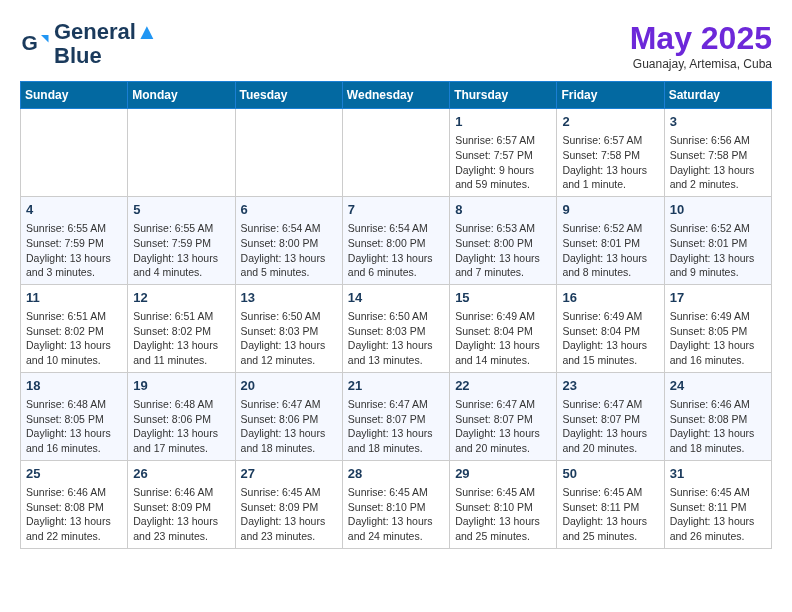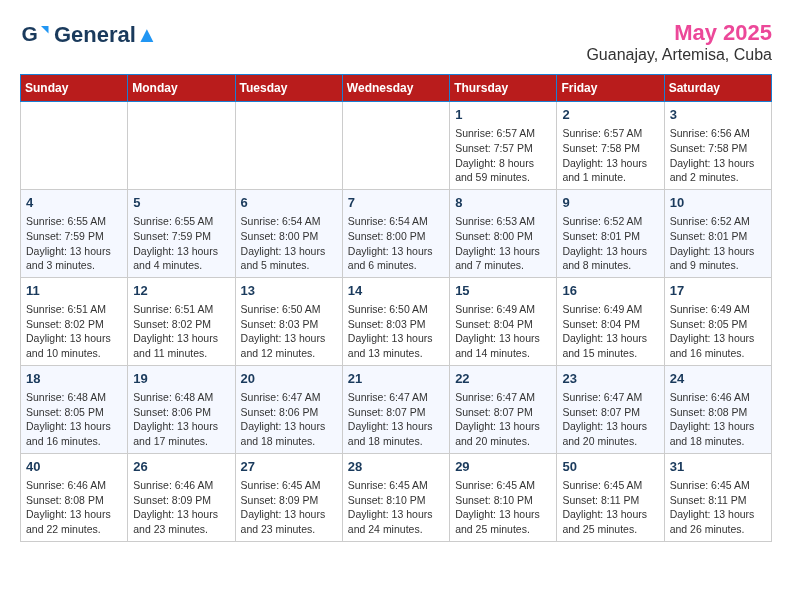--- a/index.html
+++ b/index.html
@@ -31,36 +31,36 @@
     }
     .logo-icon {
       width: 30px;
       height: 30px;
       margin-right: 4px;
     }
     .title-block {
       text-align: right;
     }
     .title-block h1 {
-      font-size: 22px;
+      font-size: 32px;
       font-weight: bold;
-      color: #ec4899;
+      color: #6d28d9;
     }
     .title-block h2 {
-      font-size: 16px;
+      font-size: 12px;
       color: #333;
       font-weight: normal;
     }
     table {
       width: 100%;
       border-collapse: collapse;
       font-size: 11px;
     }
     thead tr th {
-      background: #b91c1c;
+      background: #0369a1;
       color: #fff;
       padding: 6px 4px;
       text-align: left;
       font-size: 12px;
       font-weight: bold;
       border: 1px solid #1a7fd4;
     }
     tbody tr td {
       border: 1px solid #ccc;
       vertical-align: top;
@@ -93,20 +93,21 @@
 <body>
 
 <div class="header">
   <div class="logo">
     <svg class="logo-icon" viewBox="0 0 40 40">
       <text x="2" y="28" font-size="28" font-weight="bold" fill="#1a3a5c">G</text>
       <polygon points="28,8 38,8 38,18" fill="#2196F3"></polygon>
     </svg>
     <div class="logo-text">
       <div>General<span>▲</span></div>
+      <div>Blue</div>
     </div>
   </div>
   <div class="title-block">
     <h1>May 2025</h1>
     <h2>Guanajay, Artemisa, Cuba</h2>
   </div>
 </div>
 
 <table>
   <thead>
@@ -123,21 +124,21 @@
   <tbody id="calendar-body">
   <tr>
         <td class="empty-cell"></td>
         <td class="empty-cell"></td>
         <td class="empty-cell"></td>
         <td class="empty-cell"></td>
         <td>
           <span class="day-num">1</span>
           <div>Sunrise: 6:57 AM</div>
           <div>Sunset: 7:57 PM</div>
-          <div>Daylight: 8 hours</div>
+          <div>Daylight: 9 hours</div>
           <div>and 59 minutes.</div>
         </td>
         <td>
           <span class="day-num">2</span>
           <div>Sunrise: 6:57 AM</div>
           <div>Sunset: 7:58 PM</div>
           <div>Daylight: 13 hours</div>
           <div>and 1 minute.</div>
         </td>
         <td>
@@ -296,21 +297,21 @@
         <td>
           <span class="day-num">24</span>
           <div>Sunrise: 6:46 AM</div>
           <div>Sunset: 8:08 PM</div>
           <div>Daylight: 13 hours</div>
           <div>and 18 minutes.</div>
         </td>
       </tr>
       <tr>
         <td>
-          <span class="day-num">40</span>
+          <span class="day-num">25</span>
           <div>Sunrise: 6:46 AM</div>
           <div>Sunset: 8:08 PM</div>
           <div>Daylight: 13 hours</div>
           <div>and 22 minutes.</div>
         </td>
         <td>
           <span class="day-num">26</span>
           <div>Sunrise: 6:46 AM</div>
           <div>Sunset: 8:09 PM</div>
           <div>Daylight: 13 hours</div>

